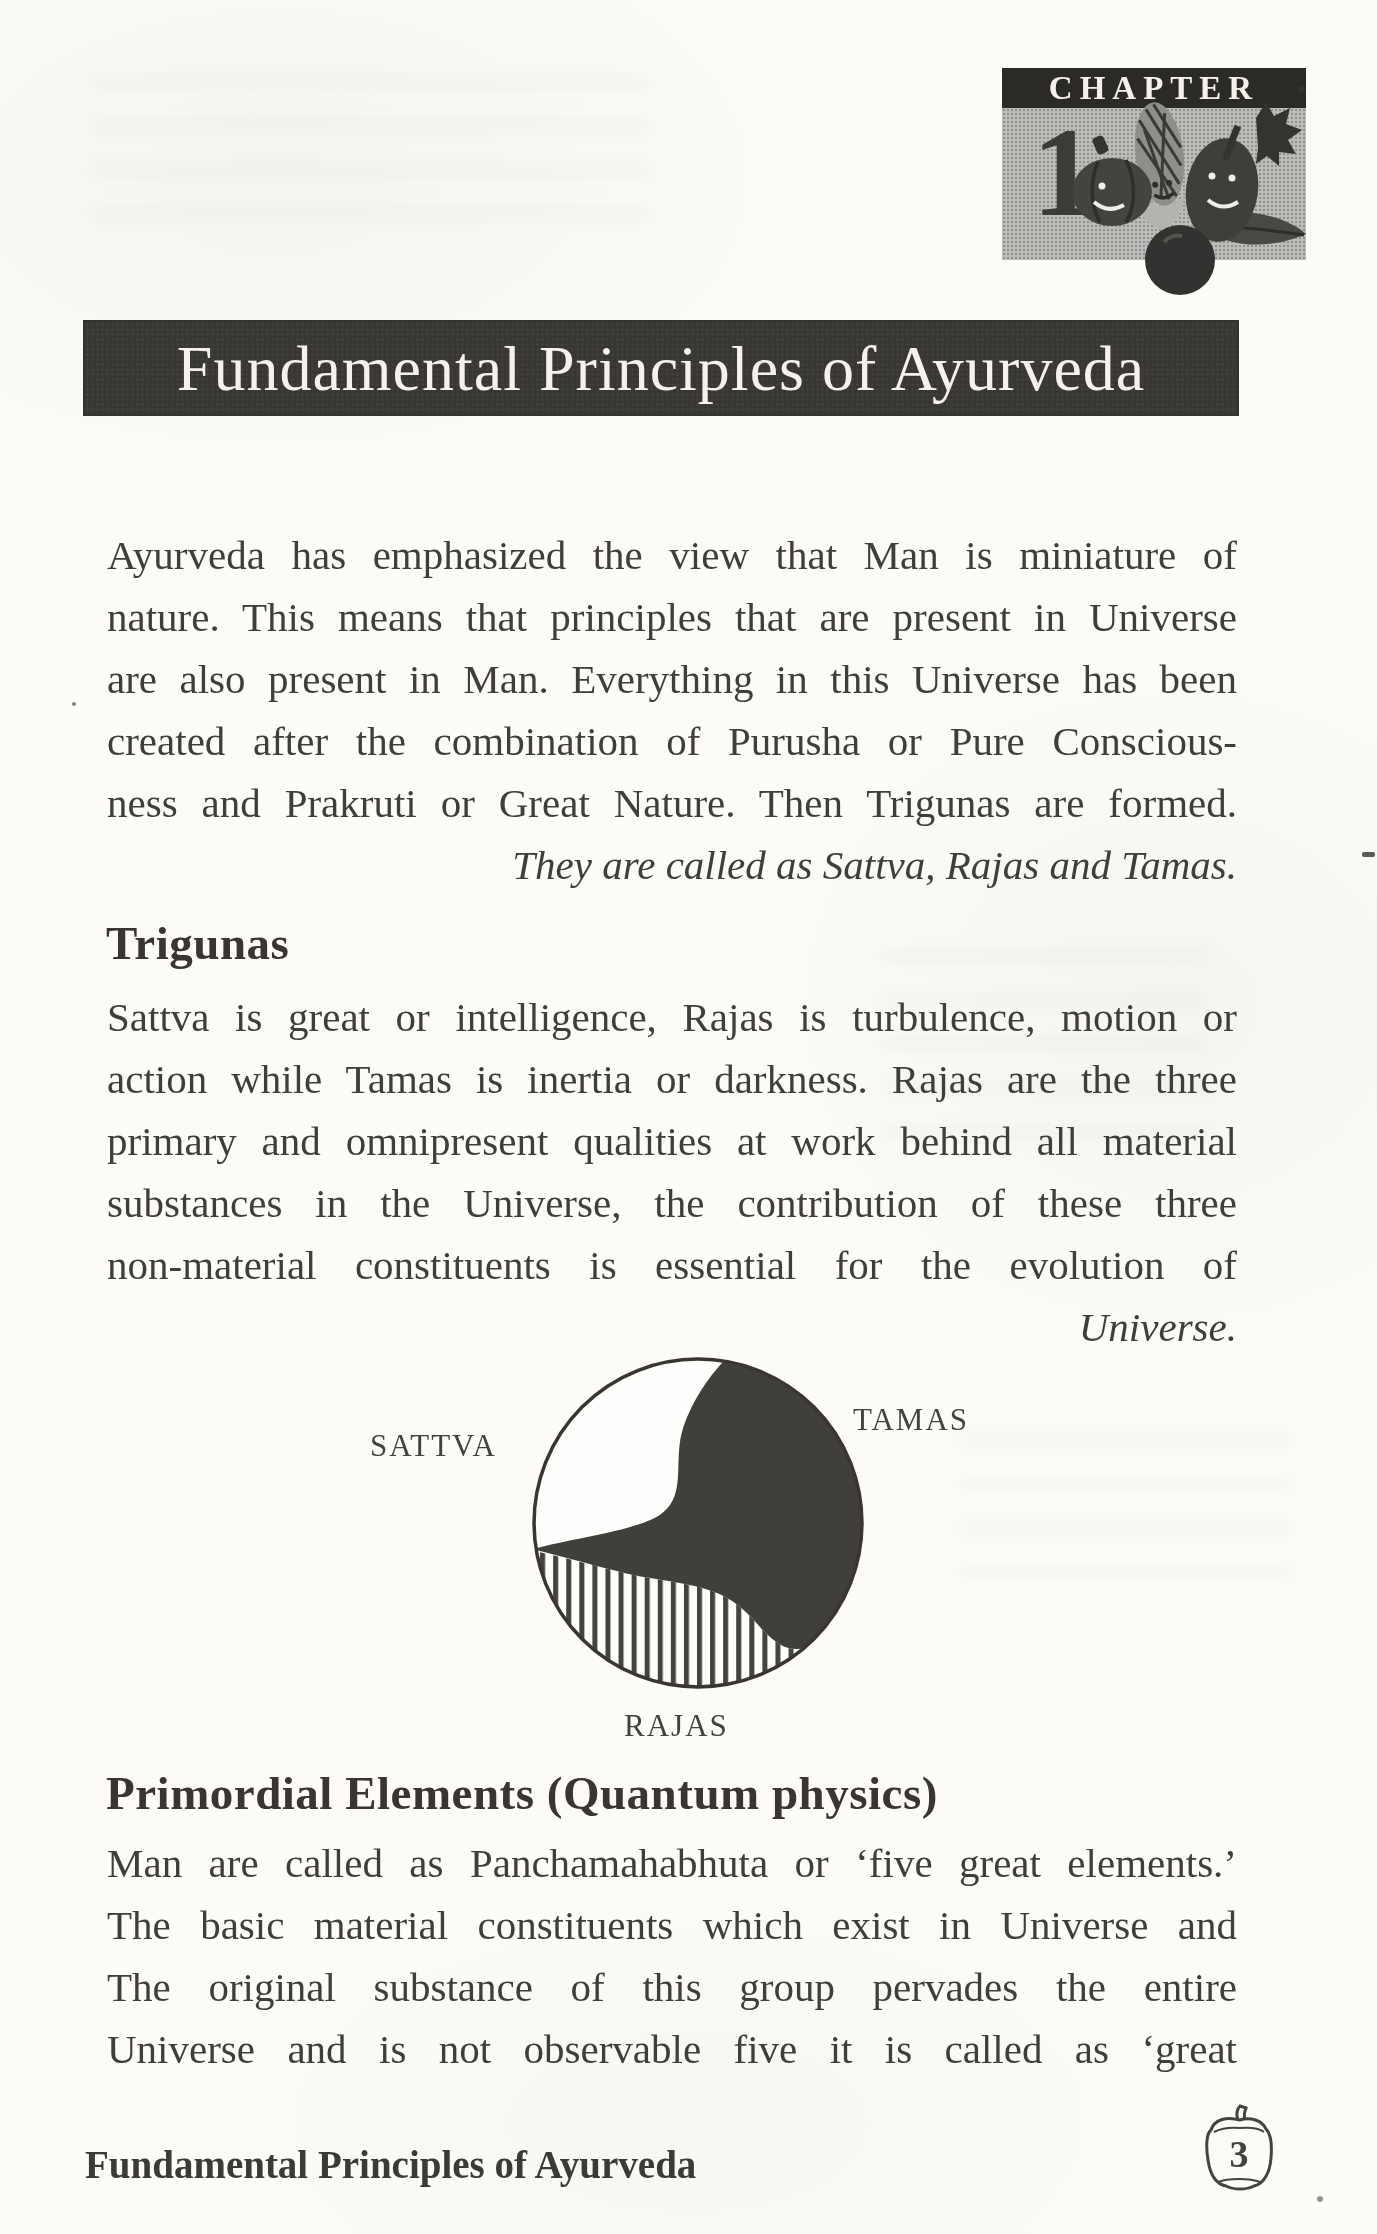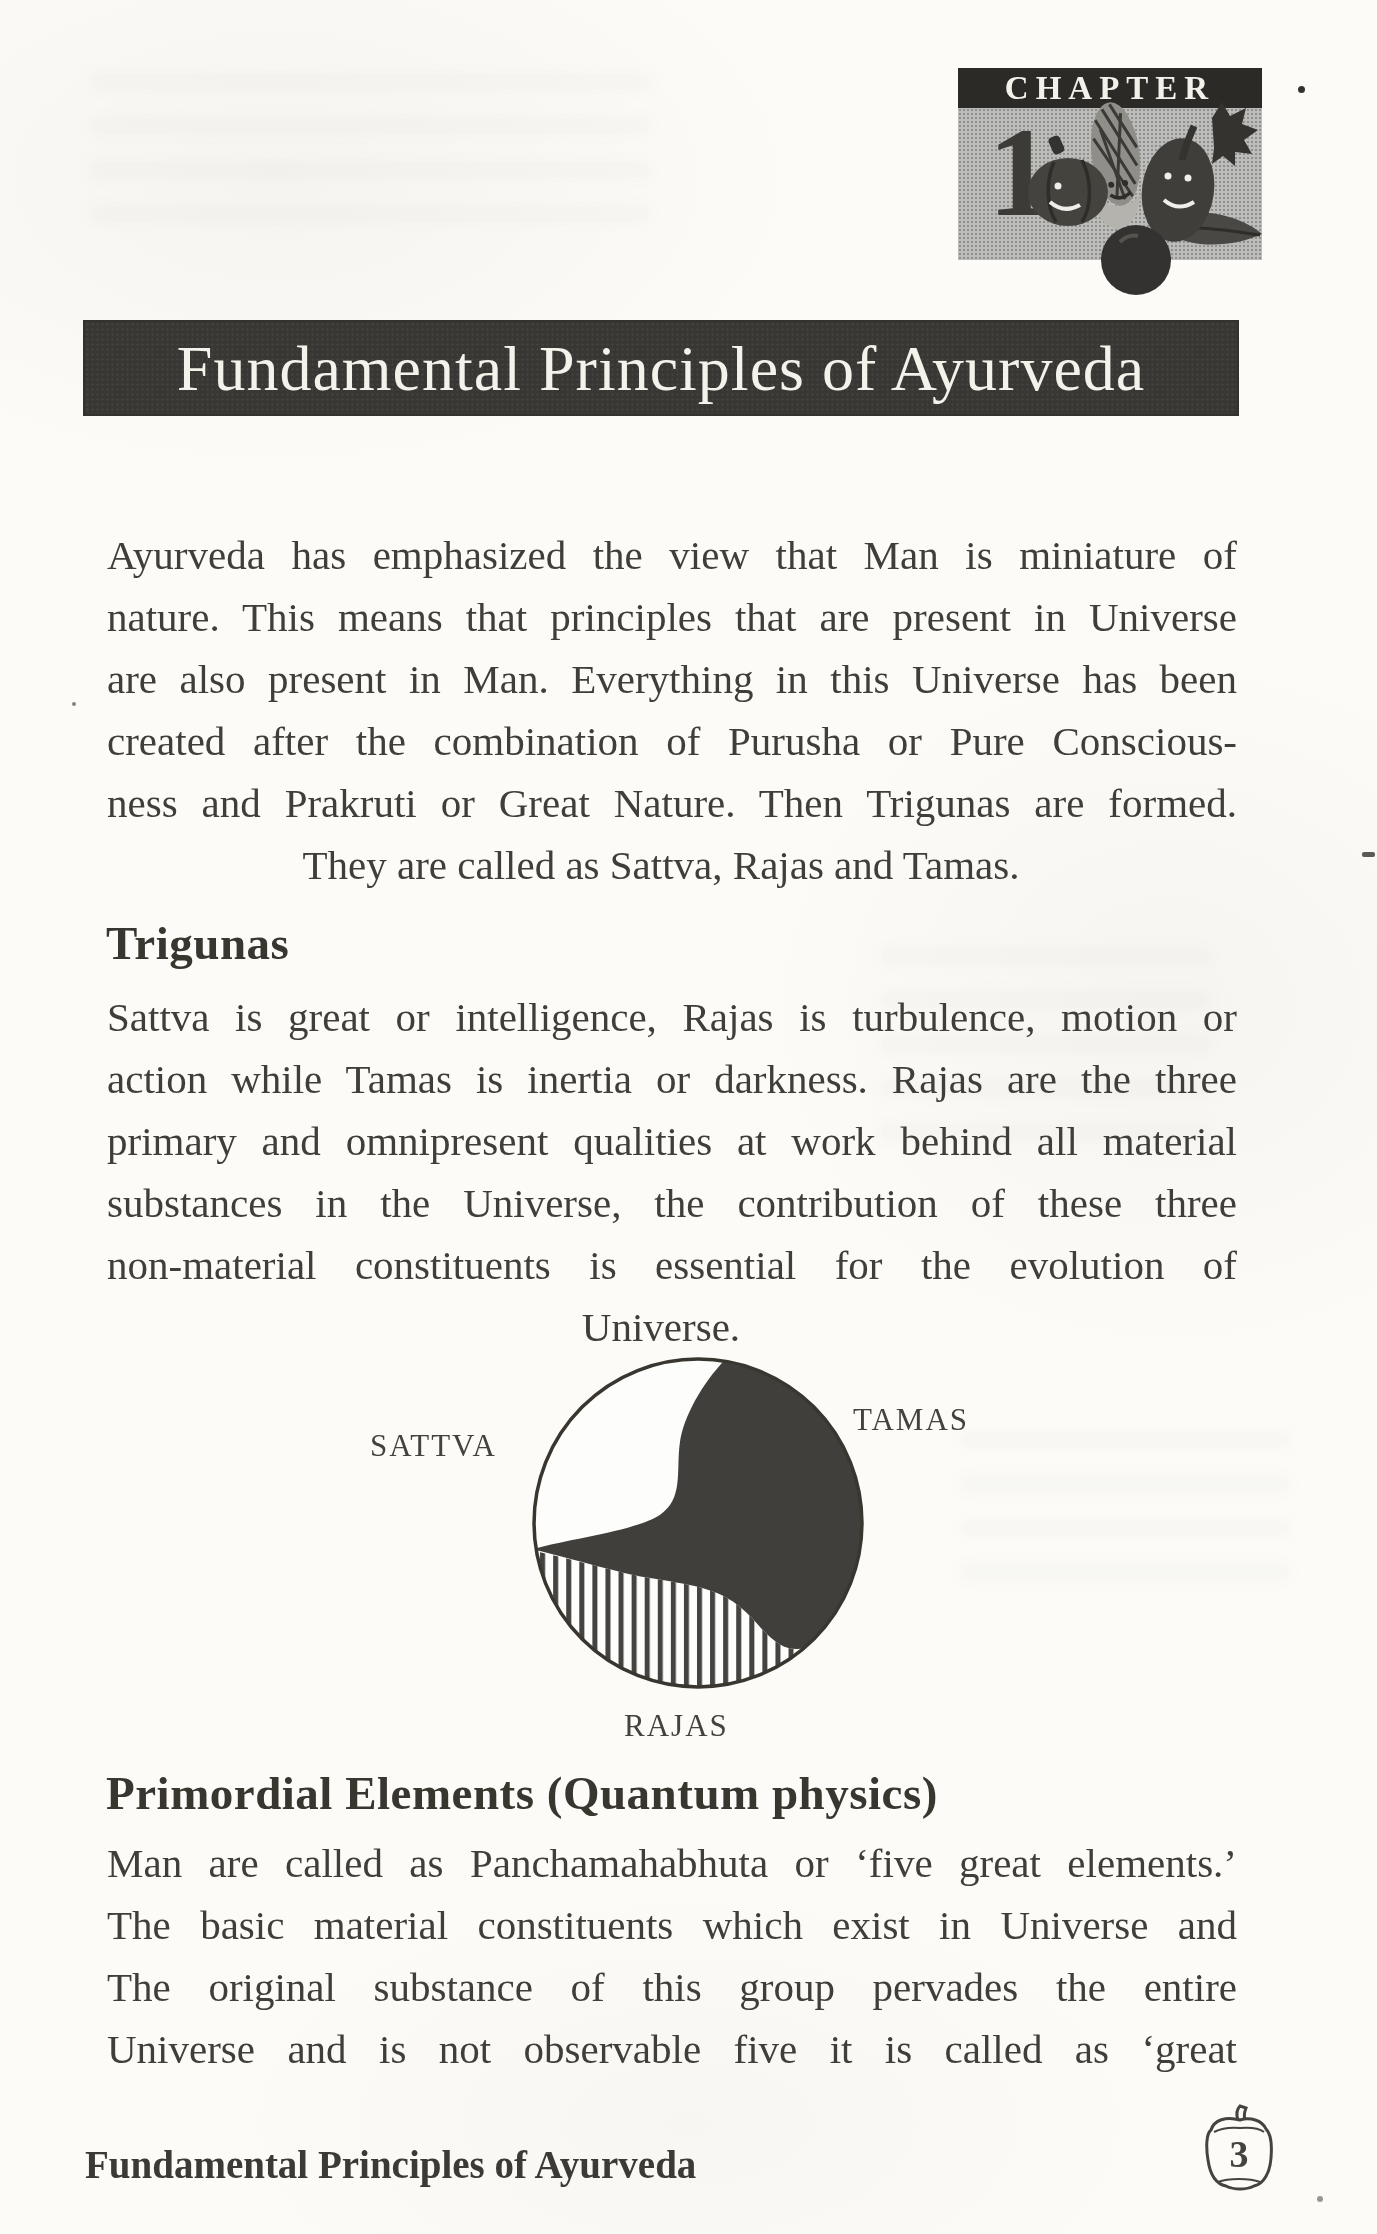--- a/index.html
+++ b/index.html
@@ -12,41 +12,41 @@
       radial-gradient(ellipse 700px 600px at 85% 45%, rgba(210,208,200,.15), transparent 60%),
       radial-gradient(ellipse 800px 400px at 50% 95%, rgba(214,212,204,.12), transparent 60%),
       #fcfbf8;
     overflow:hidden;
     font-family:"Liberation Serif","DejaVu Serif",serif;
     color:#403e3a;
   }
   .ghost{position:absolute;filter:blur(7px);opacity:.55;pointer-events:none;
     background:repeating-linear-gradient(0deg, rgba(120,118,110,.08) 0 16px, transparent 16px 44px);}
   
-  #chapter-badge{position:absolute;left:958px;top:68px;width:340px;height:196px;}
+  #chapter-badge{position:absolute;left:1002px;top:68px;width:340px;height:196px;}
   #chapter-bar{position:absolute;left:0;top:0;width:304px;height:40px;background:#2b2a27;
     color:#f3f1ea;text-align:center;line-height:41px;font-size:33px;letter-spacing:7px;font-weight:bold;}
   #chapter-panel{position:absolute;left:0;top:40px;width:304px;height:152px;
     background-image:radial-gradient(rgba(105,105,102,.55) 1px, transparent 1.4px);
     background-size:4px 4px;background-color:#bcbcba;}
   #chapter-number{position:absolute;left:30px;top:40px;font-size:128px;line-height:1;
     color:#3c3b37;font-weight:bold;}
   #veg-illustration{position:absolute;left:58px;top:20px;}
   
   #title-banner{position:absolute;left:85px;top:322px;width:1152px;height:92px;
     background:
       radial-gradient(rgba(255,255,255,.05) 1px, transparent 1.4px) 0 0/5px 5px,
       #393734;
     box-shadow:0 0 0 2px #34322f;
     color:#f4f2ea;text-align:center;line-height:94px;font-size:64px;letter-spacing:1px;}
   
   .bodyblock{position:absolute;left:85px;width:1152px;}
   .jline,.lline{height:62px;line-height:62px;font-size:41px;white-space:normal;}
   .jline{text-align:justify;text-align-last:justify;margin-left:22px;}
-  .lline{text-align:center;}
+  .lline{text-align:right;font-style:italic;}
   .sheading{position:absolute;left:85px;font-size:47px;font-weight:bold;color:#38362f;letter-spacing:.5px;margin-left:21px;}
   
   #triguna-diagram{position:absolute;left:527px;top:1352px;}
   .diagram-label{position:absolute;font-size:31px;letter-spacing:2px;color:#44423e;}
   
   #footer-title{position:absolute;left:85px;top:2142px;font-size:39px;font-weight:bold;color:#3c3a36;}
   #page-number-badge{position:absolute;left:1202px;top:2104px;width:74px;height:88px;}
   #page-number{position:absolute;left:0;top:28px;width:74px;text-align:center;font-size:38px;
     font-weight:bold;color:#45433f;}
   

